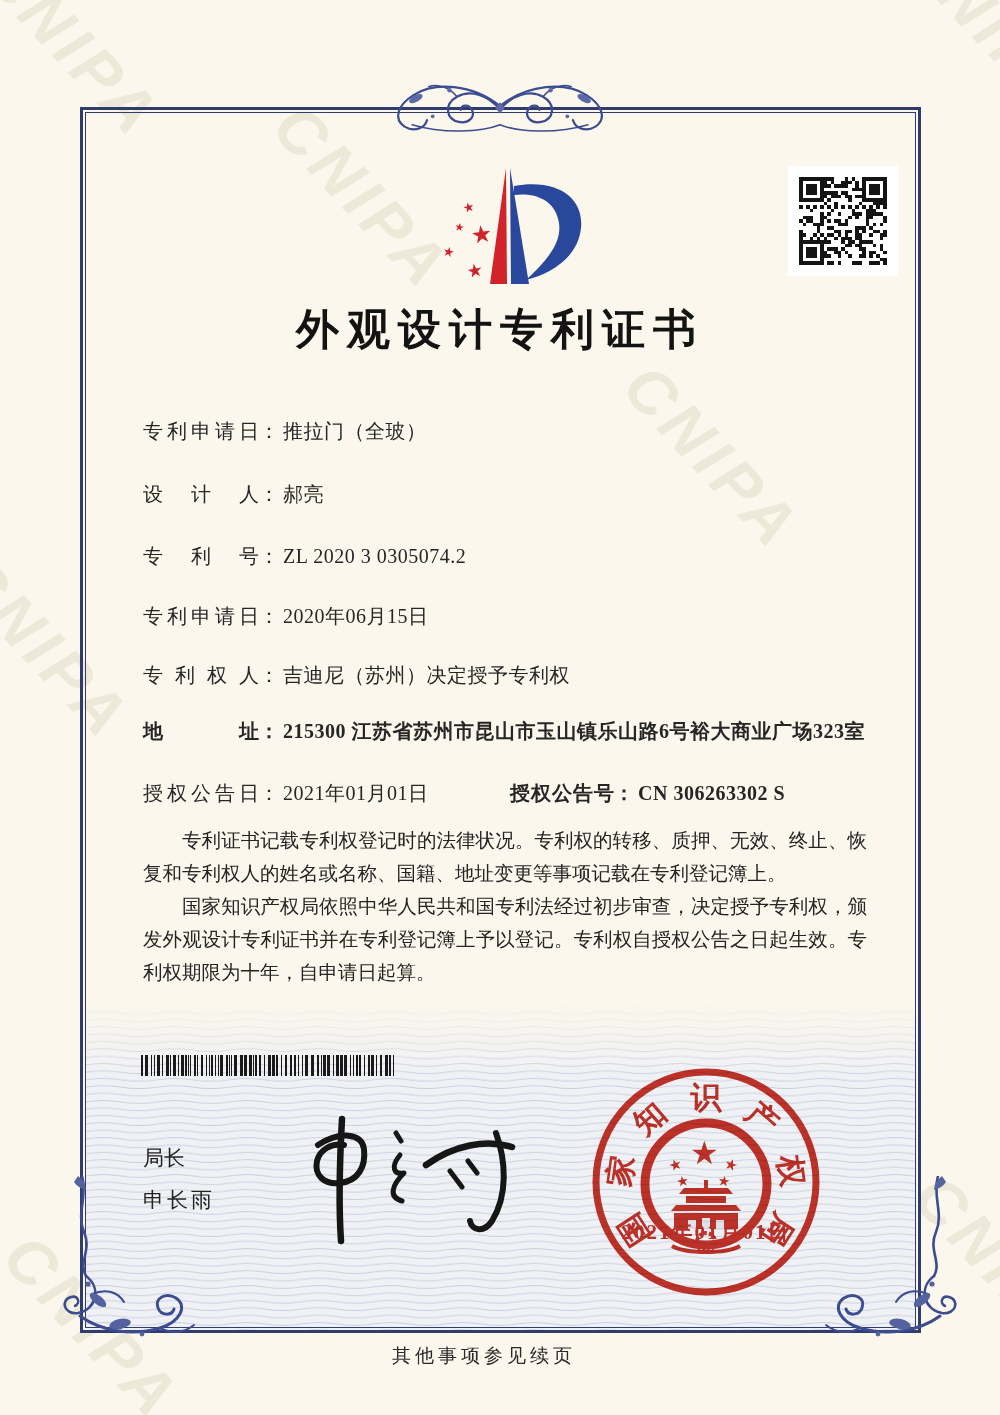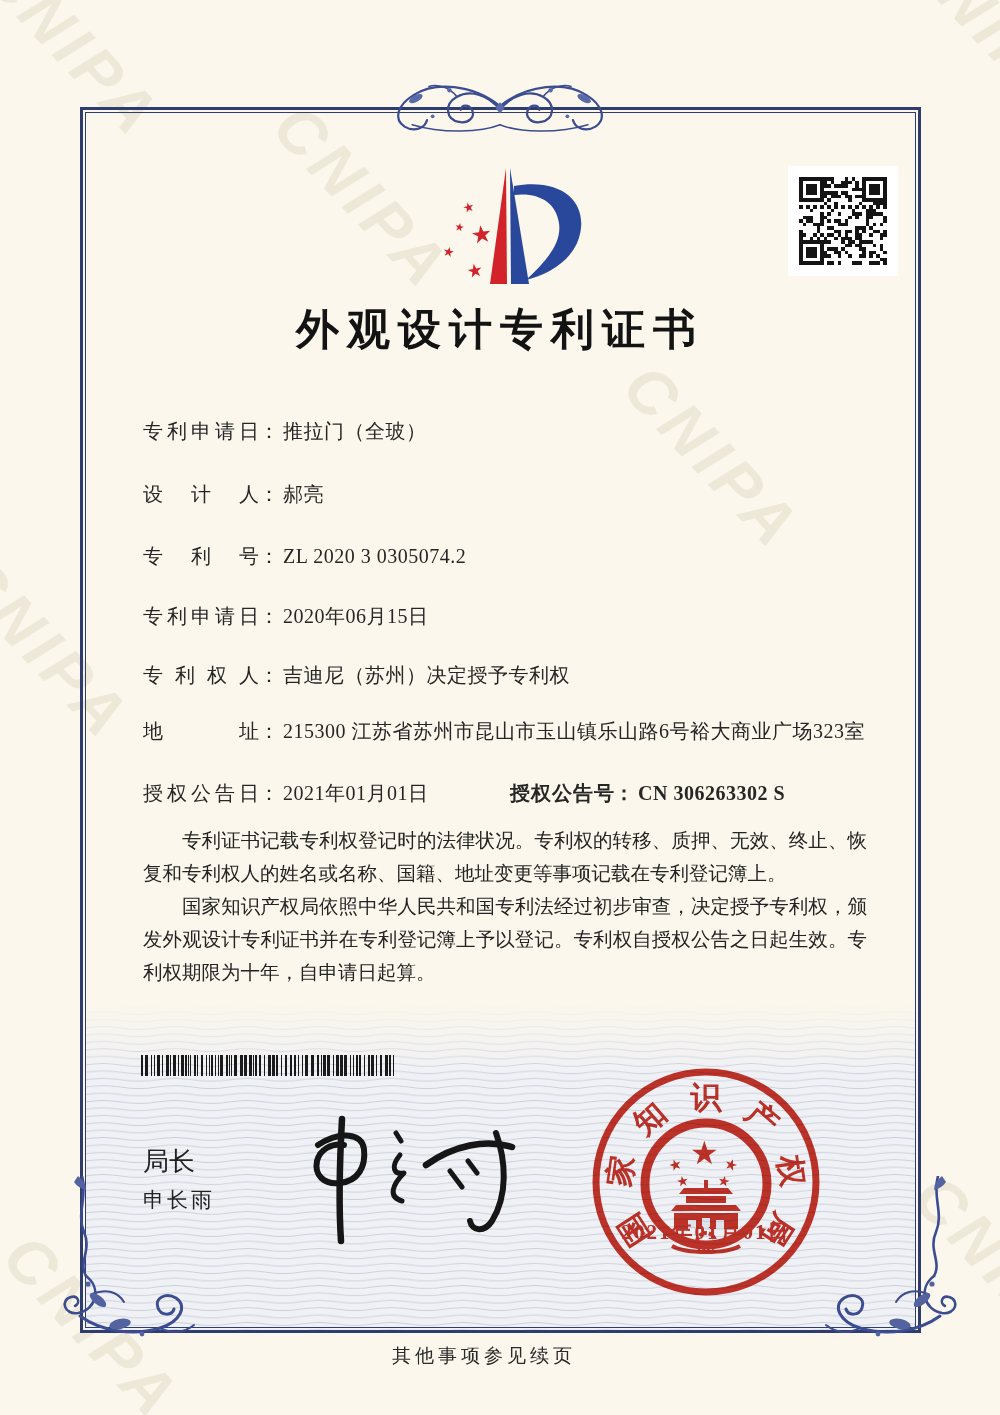--- a/index.html
+++ b/index.html
@@ -65,21 +65,21 @@
   .body-text{
     position:absolute;left:143px;top:824px;width:724px;
     font-size:19.5px;line-height:33px;text-align:justify;color:#242424;
   }
   .body-text p{margin:0;text-indent:2em;}
   
   .barcode{position:absolute;left:141px;top:1055px;width:258px;height:21px;display:flex;align-items:stretch;}
   .barcode i{display:block;height:100%;}
   .barcode i.b{background:#1a1a1a;}
   
-  .signer-title{position:absolute;left:143px;top:1144px;font-size:26px;color:#222;}
+  .signer-title{position:absolute;left:143px;top:1144px;font-size:21px;color:#222;}
   .signer-name{position:absolute;left:143px;top:1186px;font-size:21px;letter-spacing:3px;color:#222;}
   .signature{position:absolute;left:278px;top:1103px;}
   
   .seal{position:absolute;left:586px;top:1062px;mix-blend-mode:multiply;opacity:.94;}
   
   .page-info{position:absolute;left:0;top:1290px;width:965px;text-align:center;font-size:17.5px;letter-spacing:3px;color:#333;}
   .cont-note{position:absolute;left:0;top:1343px;width:968px;text-align:center;font-size:19px;letter-spacing:4px;color:#2a2a2a;}
 </style>
 </head>
 <body>
@@ -820,21 +820,21 @@
   </div>
 
   <div class="title">外观设计专利证书</div>
 
   <div id="fields">
       <div class="field-row" style="top: 416px;"><span class="flabel">专利申请日</span><span class="fcolon">：</span><span class="fvalue">推拉门（全玻）</span></div>
       <div class="field-row" style="top: 479px;"><span class="flabel">设计人</span><span class="fcolon">：</span><span class="fvalue">郝亮</span></div>
       <div class="field-row" style="top: 541px;"><span class="flabel">专利号</span><span class="fcolon">：</span><span class="fvalue">ZL 2020 3 0305074.2</span></div>
       <div class="field-row" style="top: 601px;"><span class="flabel">专利申请日</span><span class="fcolon">：</span><span class="fvalue">2020年06月15日</span></div>
       <div class="field-row" style="top: 660px;"><span class="flabel">专利权人</span><span class="fcolon">：</span><span class="fvalue">吉迪尼（苏州）决定授予专利权</span></div>
-      <div class="field-row" style="top: 716px;"><span class="flabel">地址</span><span class="fcolon">：</span><span class="fvalue">215300 江苏省苏州市昆山市玉山镇乐山路6号裕大商业广场323室</span></div>
+      <div class="field-row" style="top: 716px; font-weight: bold;"><span class="flabel">地址</span><span class="fcolon">：</span><span class="fvalue">215300 江苏省苏州市昆山市玉山镇乐山路6号裕大商业广场323室</span></div>
       <div class="field-row" style="top: 778px;"><span class="flabel">授权公告日</span><span class="fcolon">：</span><span class="fvalue">2021年01月01日</span><span class="pair2"><span class="flabel">授权公告号</span><span class="fcolon">：</span><span class="fvalue">CN 306263302 S</span></span></div>
     </div>
 
   <div class="body-text" id="body-text">
       <p>专利证书记载专利权登记时的法律状况。专利权的转移、质押、无效、终止、恢复和专利权人的姓名或名称、国籍、地址变更等事项记载在专利登记簿上。</p>
       <p>国家知识产权局依照中华人民共和国专利法经过初步审查，决定授予专利权，颁发外观设计专利证书并在专利登记簿上予以登记。专利权自授权公告之日起生效。专利权期限为十年，自申请日起算。</p>
     </div>
 
   <div class="barcode" id="barcode">
       <i class="b" style="width: 2px;"></i>

